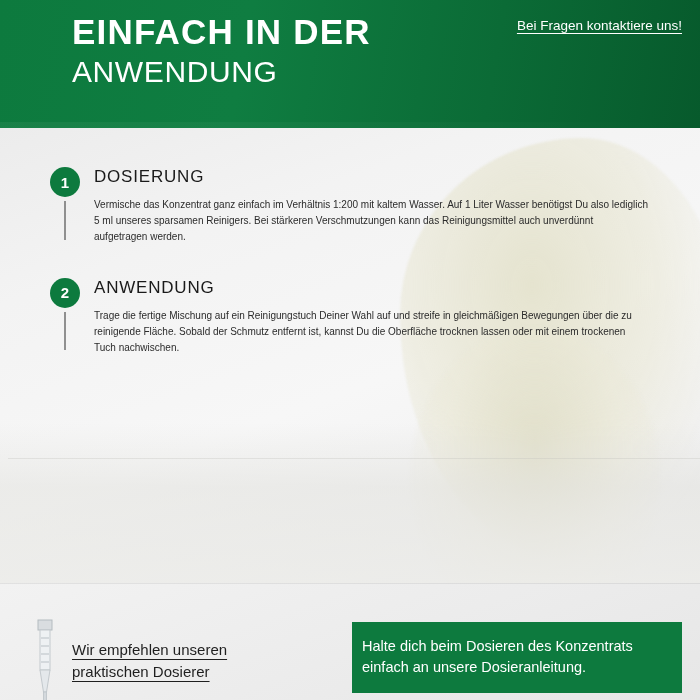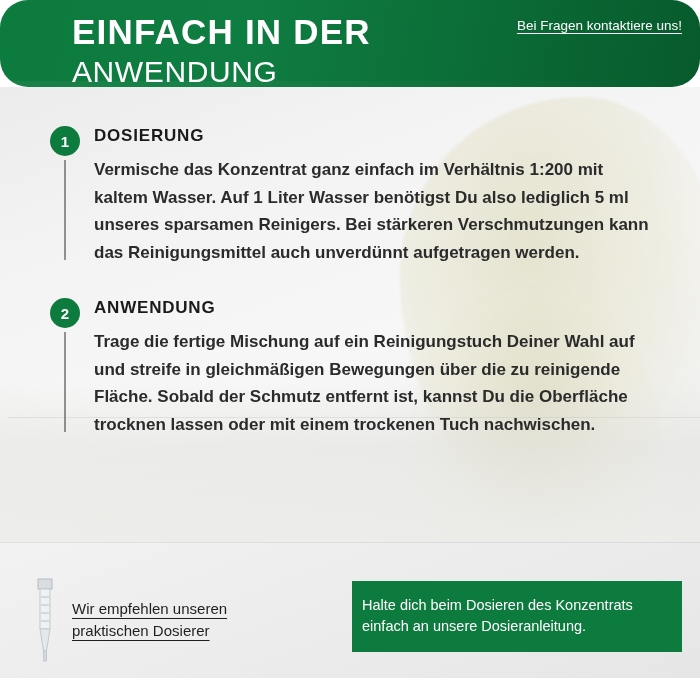--- a/index.html
+++ b/index.html
@@ -18,24 +18,23 @@
     width: 700px;
     height: 700px;
     background: #ffffff;
     box-sizing: border-box;
     overflow: hidden;
   }
 
   
   .header {
     position: relative;
-    height: 87px;
+    height: 128px;
     background: linear-gradient(100deg, #0d7a3e 0%, #0f7d41 35%, #0b6b36 70%, #075a2c 100%);
     overflow: hidden;
-    border-radius: 28px;
   }
   .header::after {
     content: "";
     position: absolute;
     left: 0; right: 0; bottom: 0;
     height: 6px;
     background: linear-gradient(90deg, rgba(255,255,255,0.05), rgba(255,255,255,0));
   }
   .header-title {
     position: absolute;
@@ -139,31 +138,30 @@
     position: absolute;
     left: 14px;
     top: 34px;
     bottom: 6px;
     width: 1.5px;
     background: #6f6f6f;
     opacity: 0.75;
   }
   .step-title {
     font-size: 17px;
-    font-weight: bold;
+    font-weight: normal;
     color: #1a1a1a;
     letter-spacing: 0.8px;
     margin: 3px 0 10px 0;
   }
   .step-text {
-    font-size: 17px;
+    font-size: 10px;
     line-height: 1.62;
     color: #2b2b2b;
     max-width: 555px;
-    font-weight: bold;
   }
   .step-2 { margin-top: 32px; }
 
   
   .footer {
     position: relative;
     height: 135px;
     background: linear-gradient(160deg, #f2f2f2 0%, #ececec 50%, #e6e6e6 100%);
     border-top: 1px solid rgba(0,0,0,0.05);
   }

